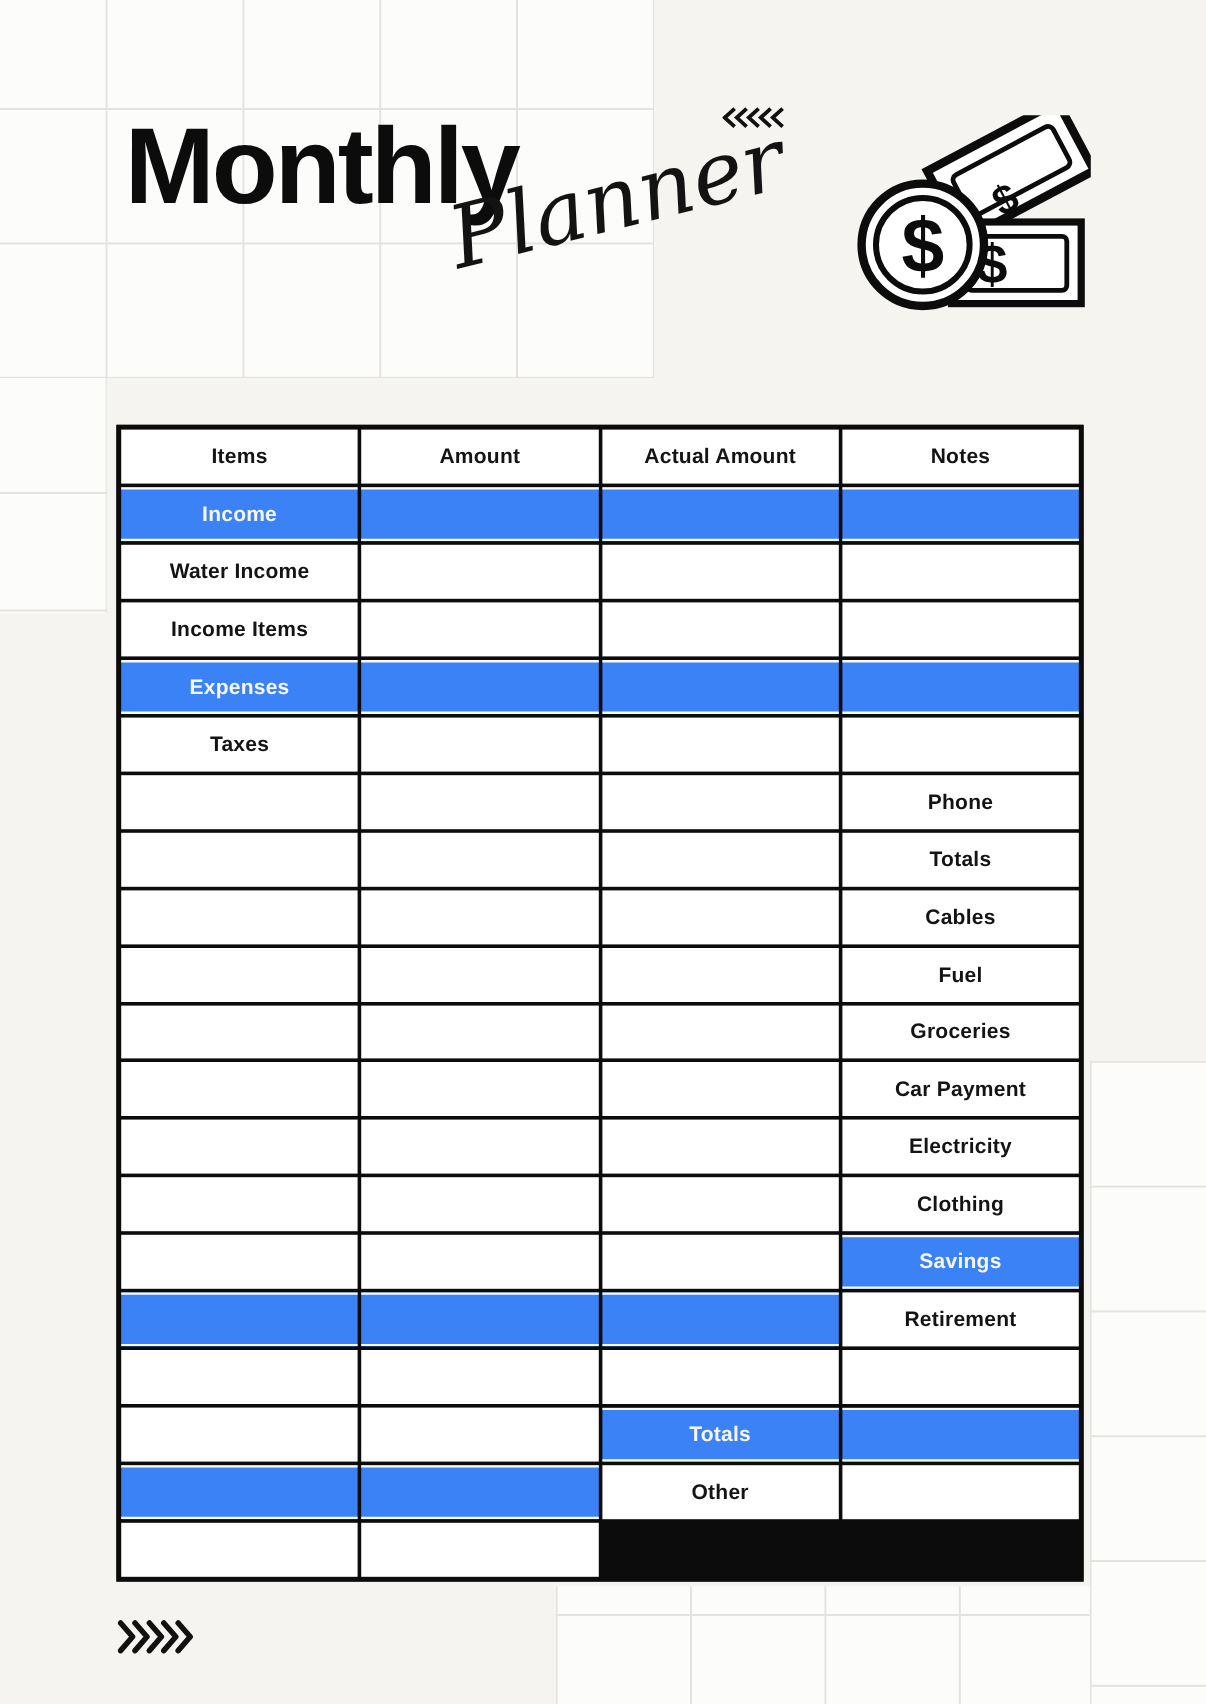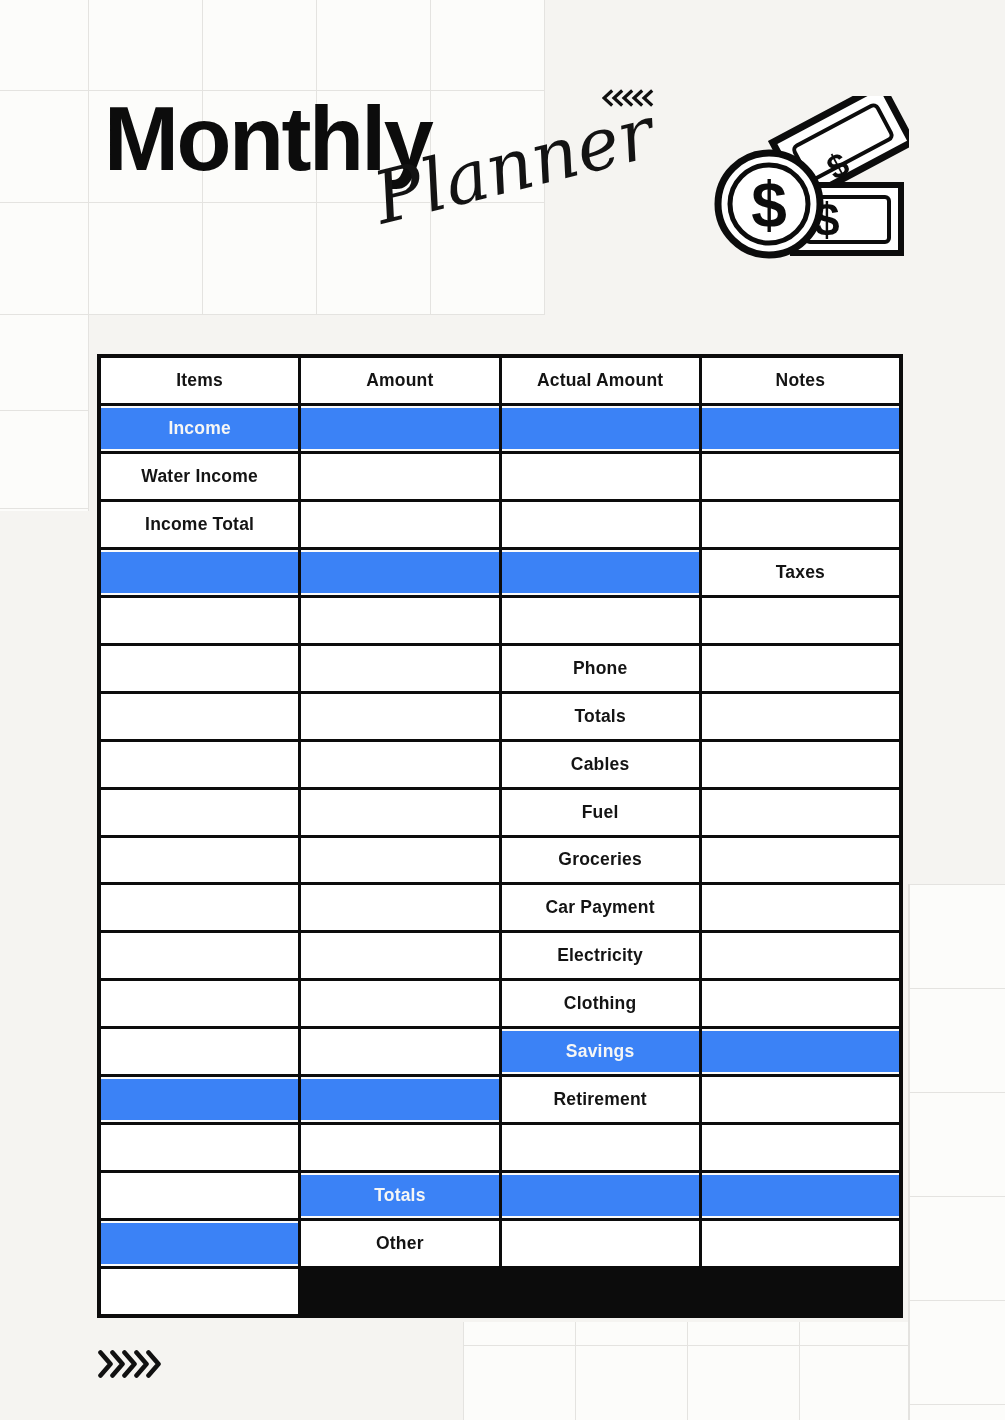--- a/index.html
+++ b/index.html
@@ -116,25 +116,26 @@
     <div class="c sec">Income</div>
     <div class="c sec"></div>
     <div class="c sec"></div>
     <div class="c sec"></div>
 
     <div class="c">Water Income</div>
     <div class="c"></div>
     <div class="c"></div>
     <div class="c"></div>
 
-    <div class="c">Income Total</div>
-    <div class="c"></div>
-    <div class="c"></div>
-    <div class="c"></div>
-
+    <div class="c">Income Items</div>
+    <div class="c"></div>
+    <div class="c"></div>
+    <div class="c"></div>
+
+    <div class="c sec">Expenses</div>
     <div class="c sec"></div>
     <div class="c sec"></div>
     <div class="c sec"></div>
 
     <div class="c">Taxes</div>
     <div class="c"></div>
     <div class="c"></div>
     <div class="c"></div>
 
     <div class="c"></div>

